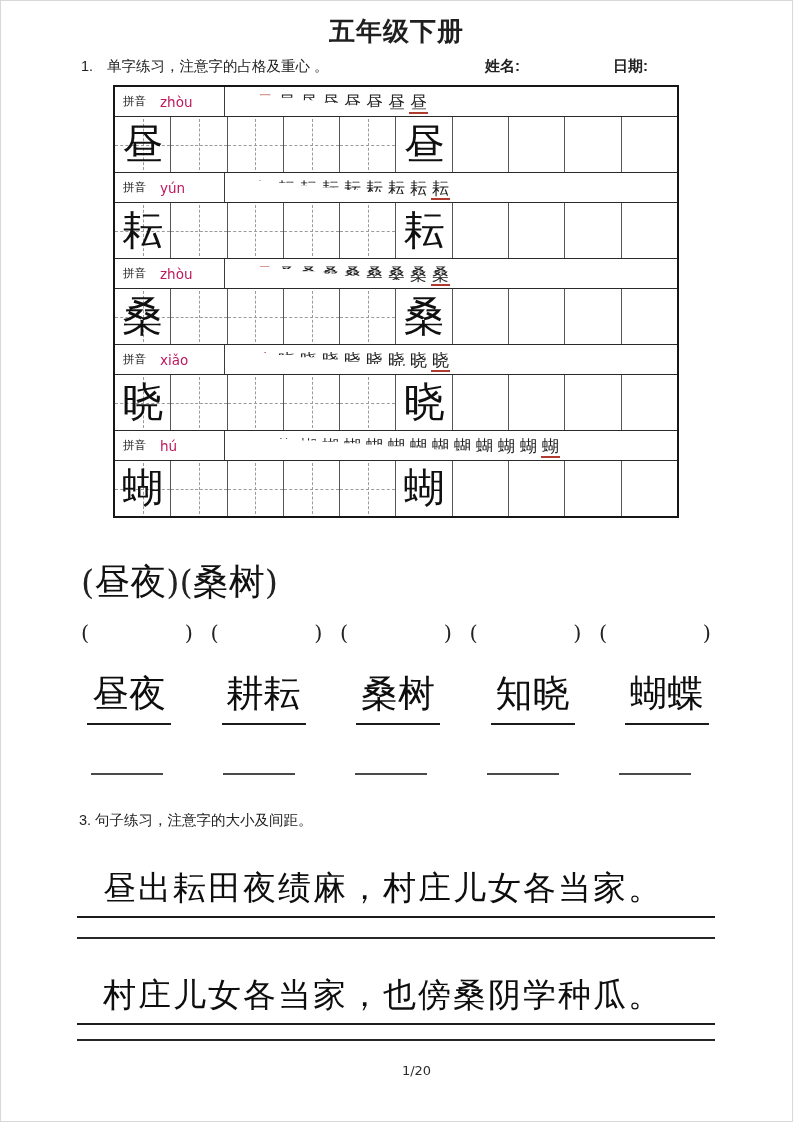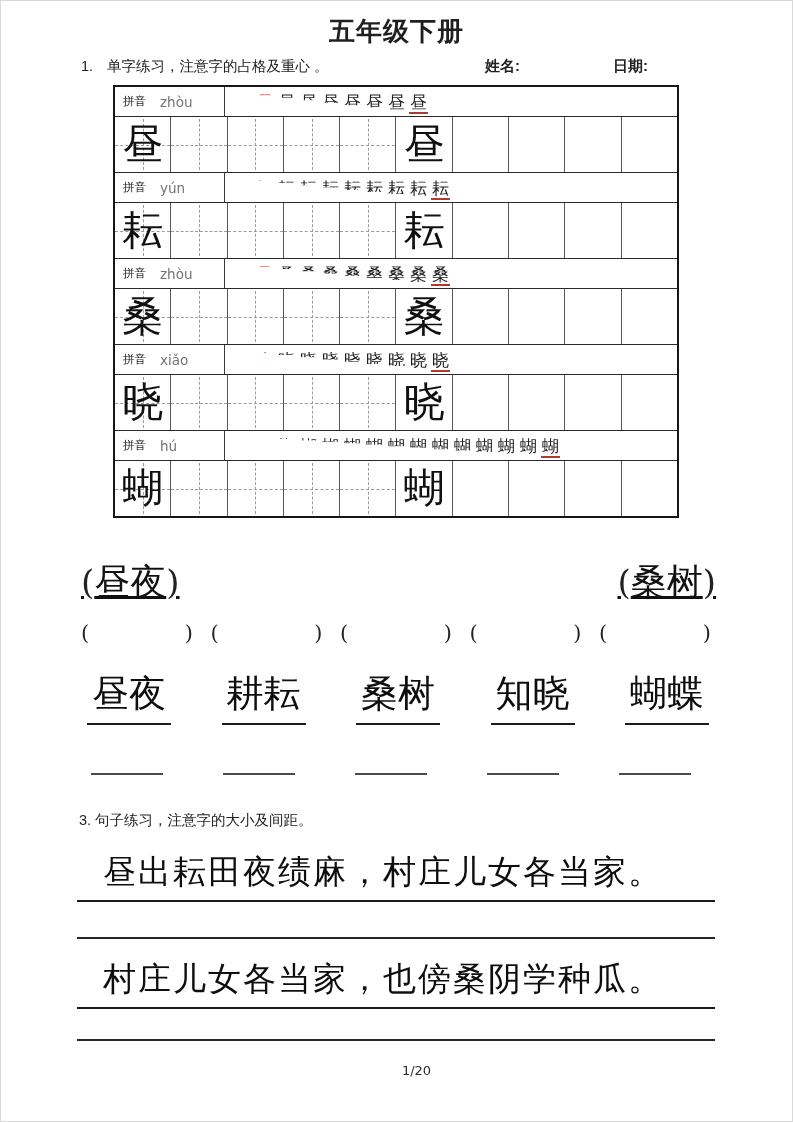--- a/index.html
+++ b/index.html
@@ -20,61 +20,61 @@
   #date-label { left:532px; }
 
   
   .ptable { position:absolute; left:112px; top:84px; width:566px;
     border:2px solid #161616; background:#fff; }
   .group + .group { border-top:1.5px solid #2a2a2a; }
   .prow { display:flex; height:30px; border-bottom:1.5px solid #2a2a2a; align-items:center; }
   .plabel { width:110px; height:100%; border-right:1.5px solid #3a3a3a;
     display:flex; align-items:center; padding-left:8px; gap:14px; }
   .plab { font-size:11.5px; color:#222; }
-  .pval { font-size:13.5px; color:#737373; font-family:"DejaVu Sans", sans-serif; }
+  .pval { font-size:13.5px; color:#be185d; font-family:"DejaVu Sans", sans-serif; }
   .strokes { flex:1; display:flex; align-items:center; padding-left:8px; gap:3px; height:100%; }
   .step { position:relative; width:19px; height:24px; display:inline-block; }
   .step .glyph { position:absolute; top:1px; left:1px; font-size:17px; line-height:22px;
     font-family:"DejaVu Serif", serif; color:#222; }
   .step.red .glyph { color:#b03a2e; }
   .step.final { border-bottom:2px solid #b03a2e; }
   .cells { display:flex; height:55px; }
   .cell { flex:1; position:relative; border-right:1px solid #575757; }
   .cell:last-child { border-right:none; }
   .cell.guided::before { content:""; position:absolute; left:50%; top:2px; bottom:2px;
     border-left:1px dashed #9b9b9b; }
   .cell.guided::after { content:""; position:absolute; top:50%; left:0; right:0;
     border-top:1px dashed #9b9b9b; }
   .cell .char { position:relative; z-index:2; display:block; width:100%; text-align:center;
     font-size:41px; line-height:54px; font-family:"DejaVu Serif", serif; color:#101010; }
 
   
   #sec2-head { top:537px; left:78px; }
   .words-large { position:absolute; top:557px; left:80px; width:635px;
-    display:flex; justify-content:space-between; font-family:"DejaVu Serif", serif;
-    font-size:36px; color:#111;text-decoration:underline; }
+    display:flex; font-family:"DejaVu Serif", serif;
+    font-size:36px; color:#111; }
   .words-large .paren { font-size:34px; color:#222; }
   .empty-parens { position:absolute; top:620px; left:80px; width:630px;
     display:flex; justify-content:space-between; font-family:"DejaVu Serif", serif;
     font-size:21px; color:#222; }
   .ep { width:112px; display:flex; justify-content:space-between; }
   .words-underlined { position:absolute; top:668px; left:86px; width:622px;
     display:flex; justify-content:space-between; font-family:"DejaVu Serif", serif;
     font-size:37px; color:#0e0e0e; }
   .uw { border-bottom:2px solid #1c1c1c; padding:0 5px 4px 5px; }
   .empty-underlines { position:absolute; top:772px; left:90px; width:600px;
     display:flex; justify-content:space-between; }
   .us { width:72px; border-bottom:2px solid #4a4a4a; height:2px; }
 
   
   #sec3-head { top:810px; left:78px; }
   .sentence { position:absolute; left:76px; width:638px;
     border-bottom:2px solid #1c1c1c; padding:0 0 5px 26px;
     font-family:"DejaVu Serif", serif; font-size:33px; letter-spacing:2px; color:#0e0e0e;
-    white-space:nowrap; }
+    white-space:nowrap;margin-top:16px; }
   #sentence-1 { top:849px; }
   #sentence-2 { top:956px; }
   .blank-line { position:absolute; left:76px; width:638px; border-bottom:2px solid #262626; height:0; }
   #blank-1 { top:936px; }
   #blank-2 { top:1038px; }
   .page-num { position:absolute; top:1062px; left:0; width:100%; text-align:center;
     font-size:13px; color:#2b2b2b; font-family:"DejaVu Sans", sans-serif;margin-left:20px; }
 </style>
 </head>
 <body>

